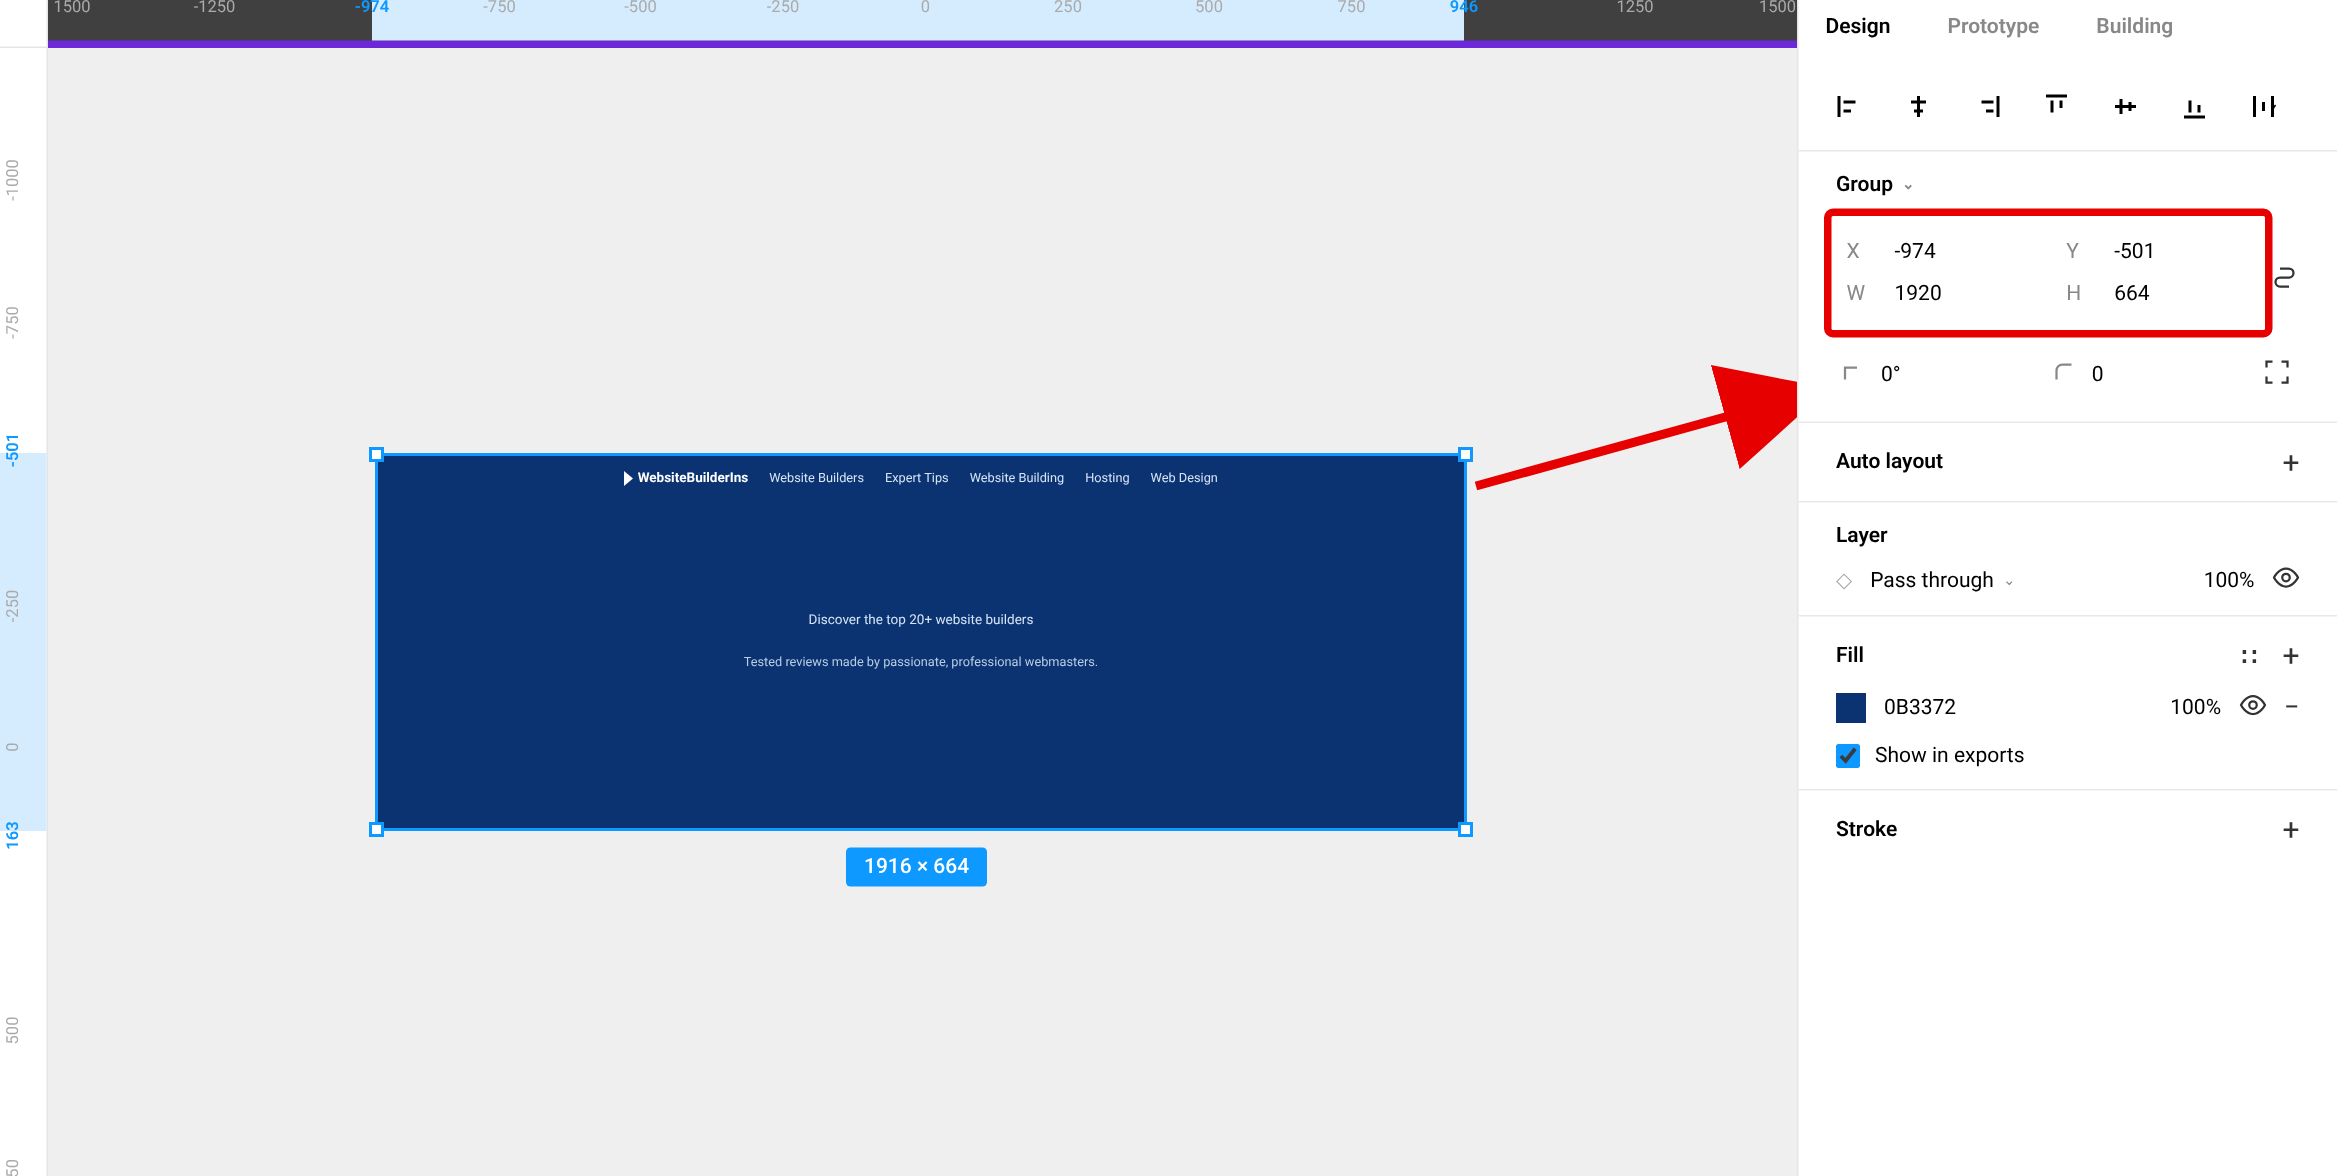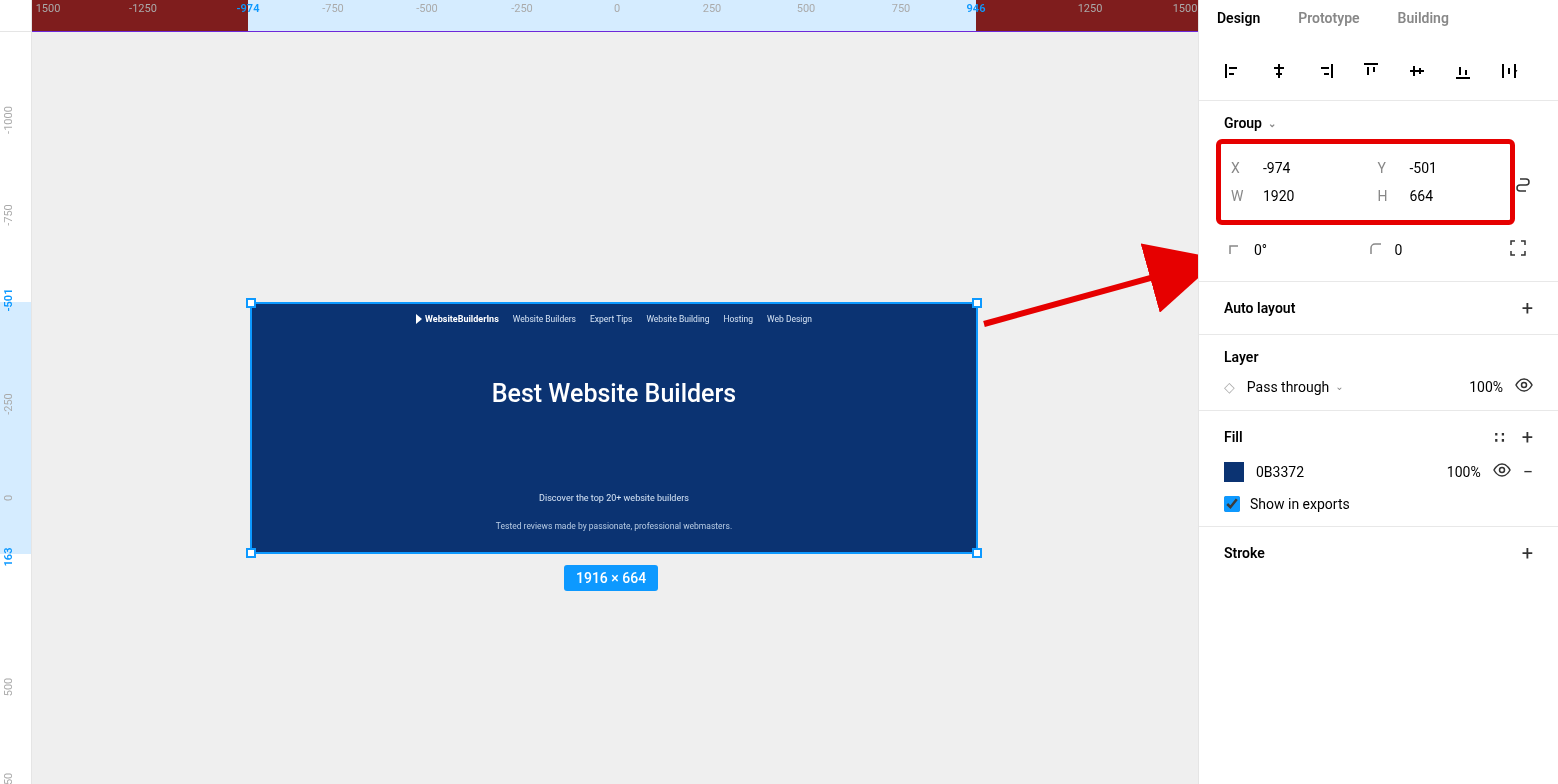--- a/index.html
+++ b/index.html
@@ -1,19 +1,19 @@
 <!DOCTYPE html>
 <html><head>
 <meta charset="utf-8">
 <style>
 * { margin: 0; padding: 0; box-sizing: border-box; font-family: -apple-system, BlinkMacSystemFont, "Segoe UI", Roboto, sans-serif; }
 body { width: 1558px; height: 784px; overflow: hidden; background: #fff; position: relative; }
 
 
-.top-ruler { position: absolute; top: 0; left: 32px; right: 360px; height: 32px; background: #7f1d1d; border-bottom: 1px solid #6d28d9; display: flex; align-items: flex-end; }
+.top-ruler { position: absolute; top: 0; left: 32px; right: 360px; height: 32px; background: #404040; border-bottom: 5px solid #6d28d9; display: flex; align-items: flex-end; }
 .top-ruler .selection-range { position: absolute; top: 0; bottom: 0; background: #d5ecff; }
 .top-ruler .ticks { position: absolute; left: 0; right: 0; bottom: 0; }
 .top-ruler .tick { position: absolute; bottom: 16px; font-size: 11px; color: #aaa; transform: translateX(-50%); }
 .top-ruler .tick.bold { color: #0d99ff; font-weight: 600; }
 
 
 .left-ruler { position: absolute; left: 0; top: 32px; bottom: 0; width: 32px; background: #fff; border-right: 1px solid #e5e5e5; }
 .left-ruler .selection-range { position: absolute; left: 0; right: 0; background: #d5ecff; }
 .left-ruler .tick { position: absolute; left: 2px; font-size: 11px; color: #aaa; transform: rotate(-90deg) translateX(-50%); transform-origin: left top; white-space: nowrap; }
 .left-ruler .tick.bold { color: #0d99ff; font-weight: 600; }
@@ -137,21 +137,20 @@
         <span class="frame-logo">
           <span class="logo-icon"></span>
           <span>WebsiteBuilderIns</span>
         </span>
         <span>Website Builders</span>
         <span>Expert Tips</span>
         <span>Website Building</span>
         <span>Hosting</span>
         <span>Web Design</span>
       </div>
-      <div class="frame-hero">Best Website Builders</div>
       <div class="frame-sub1">Discover the top 20+ website builders</div>
       <div class="frame-sub2">Tested reviews made by passionate, professional webmasters.</div>
     </div>
     <div class="size-badge">1916 × 664</div>
     <svg class="arrow-svg">
       <defs>
           <marker id="ah" markerWidth="12" markerHeight="12" refX="10" refY="6" orient="auto">
             <path d="M0,0 L12,6 L0,12 Z" fill="#e60000"></path>
           </marker>
         </defs>

